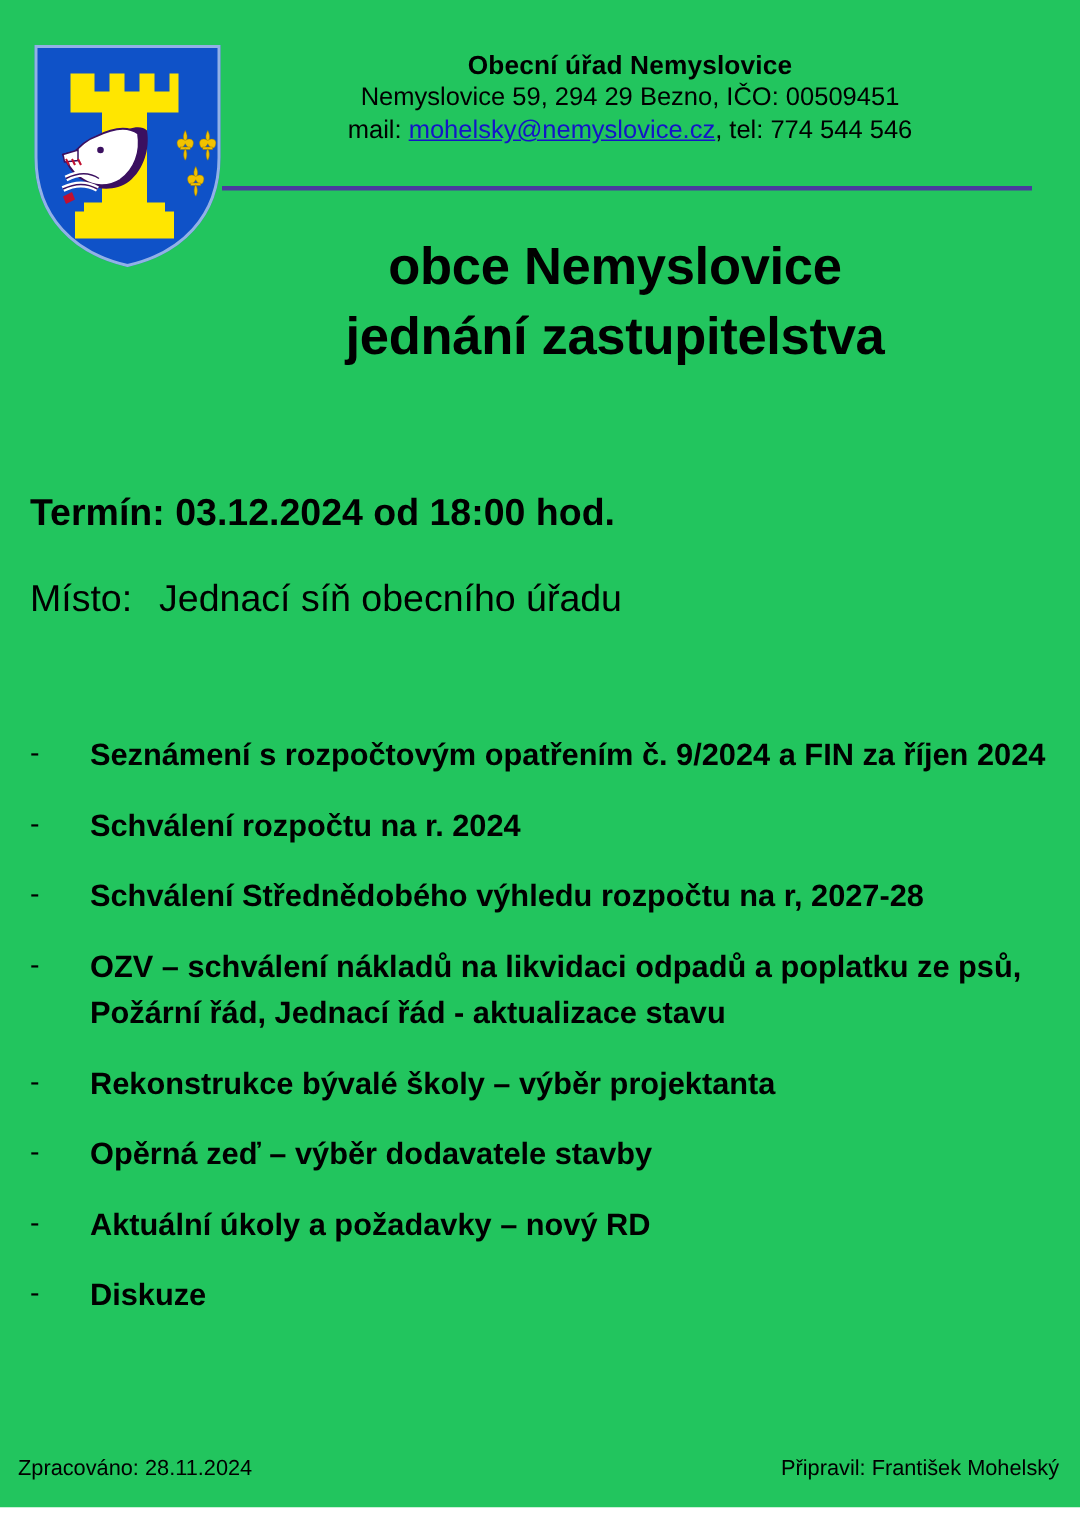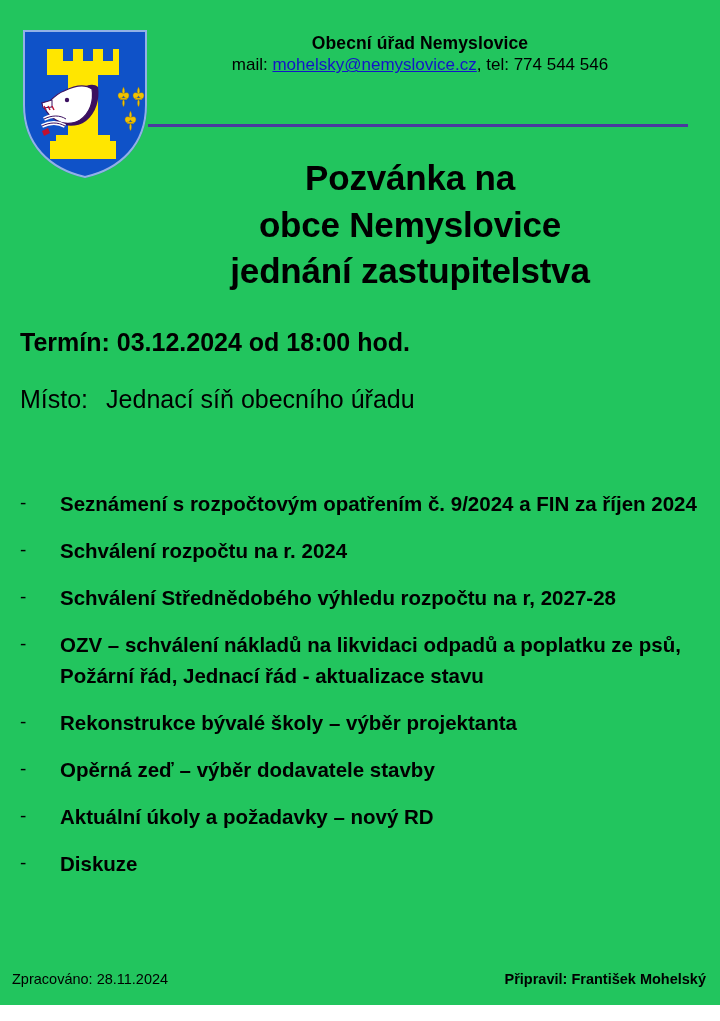--- a/index.html
+++ b/index.html
@@ -154,21 +154,21 @@
     left: 12px;
     top: 0;
     font-size: 14.5px;
     font-weight: normal;
   }
   .footer-right {
     position: absolute;
     right: 14px;
     top: 0;
     font-size: 14.5px;
-    font-weight: bold;
+    font-weight: normal;
   }
 </style>
 </head>
 <body>
 
 <div id="page">
 
   <div class="header">
 
     <div class="emblem">
@@ -222,28 +222,28 @@
             <path d="M10 12 C3 8 -2 12 1 19 C4 24 8 20 10 16 C12 20 16 24 19 19 C22 12 17 8 10 12 Z"></path>
             <rect x="4" y="20" width="12" height="3"></rect>
             <path d="M10 22 C7 27 8 33 10 36 C12 33 13 27 10 22 Z"></path>
           </g>
         </g>
       </svg>
     </div>
 
     <div class="header-text">
       <div class="org-name">Obecní úřad Nemyslovice</div>
+      <div class="org-addr">Nemyslovice 59, 294 29 Bezno, IČO: 00509451</div>
       <div class="org-mail"><span>mail: </span><a class="maillink" href="#">mohelsky@nemyslovice.cz</a><span>, tel: 774 544 546</span></div>
     </div>
 
     <div class="divider"></div>
   </div>
 
   <div class="title">
-    <span class="title-line">Pozvánka na</span>
     <span class="title-line">obce Nemyslovice</span>
     <span class="title-line">jednání zastupitelstva</span>
   </div>
 
   <div class="meta meta-termin"><span class="meta-label">Termín:</span>
     <span>03.12.2024 od 18:00 hod.</span></div>
 
   <div class="meta meta-misto"><span class="meta-label">Místo:</span><span class="meta-gap"></span><span>Jednací síň obecního úřadu</span></div>
 
 

